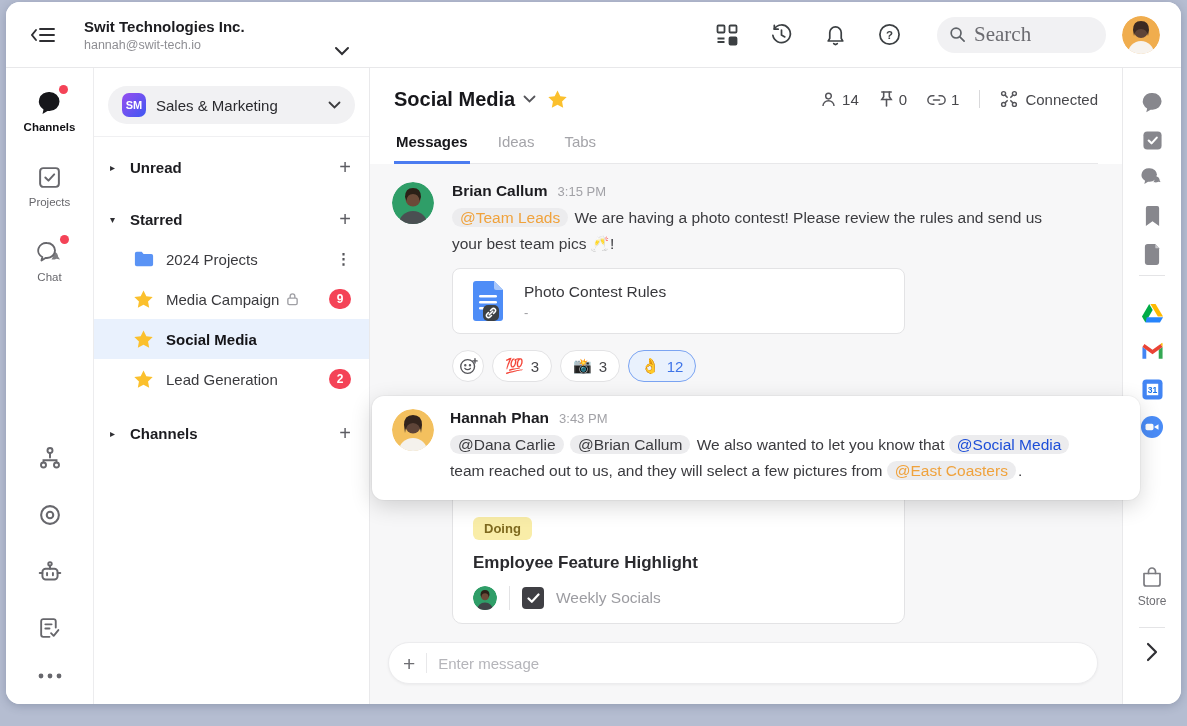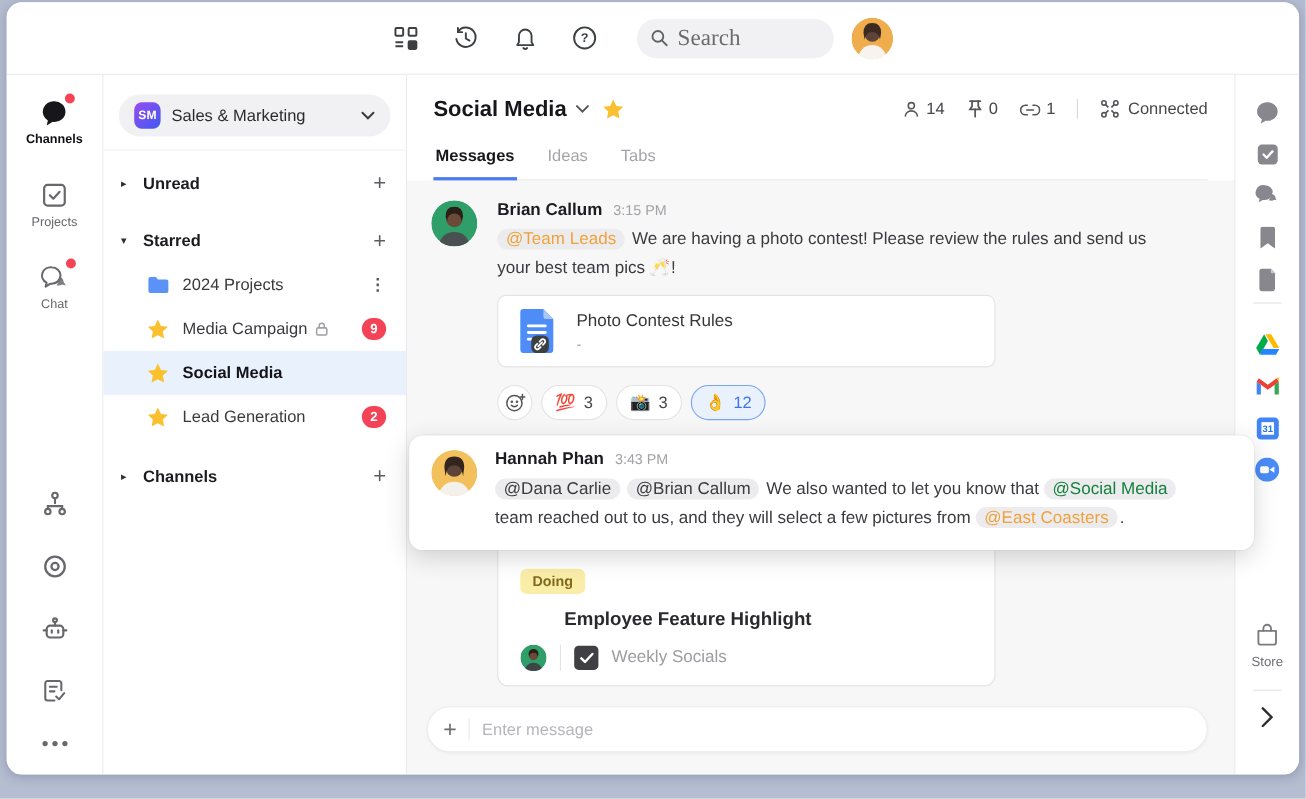--- a/index.html
+++ b/index.html
@@ -79,21 +79,21 @@
   .tab.active { color:#17171b; font-weight:bold; border-bottom-color:#4b7cf0; }
   .messages { flex:1; position:relative; }
   
   .msg { position:absolute; left:22px; top:18px; display:flex; gap:18px; }
   .msg-avatar { width:42px; height:42px; flex:none; }
   .msg-head { display:flex; align-items:baseline; }
   .msg-author { font-size:15.5px; font-weight:bold; color:#1c1c20; }
   .msg-time { font-size:13px; color:#a2a2a7; margin-left:10px; }
   .msg-text { width:615px; font-size:15.5px; line-height:26px; color:#3b3b3f; margin-top:5px; }
   .mention { background:#ececee; border-radius:11px; padding:1px 8px; white-space:nowrap; margin-right:2px; }
-  .mention.orange { color:#f0a23c; } .mention.green { color:#15803d;text-align:center; } .mention.dark { color:#3b3b3f; }
+  .mention.orange { color:#f0a23c; } .mention.green { color:#1d4ed8;text-align:center; } .mention.dark { color:#3b3b3f; }
   
   .attach-card { position:absolute; left:82px; top:104px; width:453px; height:66px; background:#fff;
                  border:1px solid #e3e3e5; border-radius:8px; display:flex; align-items:center; padding:0 16px; gap:17px; cursor:pointer; }
   .attach-title { font-size:15.5px; color:#37373b; }
   .attach-sub { font-size:13px; color:#9c9ca1; margin-top:4px; }
   .doc-icon { position:relative; width:38px; height:40px; flex:none; }
   
   .reactions { position:absolute; left:82px; top:186px; display:flex; gap:8px; align-items:center; }
   .react-add { width:32px; height:32px; border-radius:50%; background:#fff; border:1px solid #e3e3e5;
                display:grid; place-items:center; cursor:pointer; }
@@ -104,21 +104,21 @@
   
   .hannah-card { position:absolute; left:2px; top:232px; width:768px; background:#fff; border-radius:12px;
                  box-shadow:0 6px 22px rgba(0,0,0,.16), 0 0 0 1px rgba(0,0,0,.03); z-index:10;
                  padding:13px 18px 16px 20px; display:flex; gap:16px; }
   .hannah-card .msg-text { width:660px; }
   
   .task-card { position:absolute; left:82px; top:300px; width:453px; height:160px; background:#fff;
                border:1px solid #e3e3e5; border-radius:10px; padding:0 20px; z-index:1; }
   .status-badge { display:inline-block; margin-top:52px; background:#f9eda8; color:#7e691e; font-weight:bold;
                   font-size:13px; padding:4px 11px; border-radius:6px; }
-  .task-title { margin-top:13px; font-size:17px; font-weight:bold; color:#2a2a2e;margin-left:40px; }
+  .task-title { margin-top:13px; font-size:17px; font-weight:bold; color:#2a2a2e; }
   .task-row { margin-top:13px; display:flex; align-items:center; gap:12px; }
   .task-avatar { width:24px; height:24px; }
   .task-vdiv { width:1px; height:24px; background:#e3e3e5; }
   .task-check { width:22px; height:22px; background:#3f3f44; border-radius:4px; display:grid; place-items:center; cursor:pointer; }
   .task-label { font-size:15.5px; color:#9c9ca1; }
   
   .composer { position:absolute; left:18px; top:478px; width:710px; height:42px; background:#fff; border-radius:21px;
               border:1px solid #ececee; box-shadow:0 1px 3px rgba(0,0,0,.05); display:flex; align-items:center;
               padding:0 6px 0 14px; gap:11px; }
   .comp-plus { font-size:21px; color:#6e6e73; font-weight:300; cursor:pointer; line-height:1; }
@@ -138,20 +138,39 @@
   .rail-right-bottom { position:absolute; bottom:42px; display:flex; flex-direction:column; align-items:center; }
   .store-label { font-size:12px; color:#6e6e73; margin-top:5px; }
   .rr-bdiv { width:26px; border-top:1px solid #e4e4e6; margin:19px 0 14px; }
 </style>
 </head>
 <body>
 
 <div class="window">
 
   <div class="topbar">
+    <div class="topbar-left">
+      <span class="collapse-btn">
+        <svg width="26" height="22" viewBox="0 0 26 22" fill="none" stroke="#2f2f33" stroke-width="1.9" stroke-linecap="round">
+          <polyline points="6,6 2,11 6,16"></polyline>
+            <line x1="10" y1="5" x2="24" y2="5"></line>
+            <line x1="10" y1="11" x2="24" y2="11"></line>
+            <line x1="10" y1="17" x2="24" y2="17"></line>
+        </svg>
+      </span>
+      <div class="ws-info">
+        <div class="ws-name">Swit Technologies Inc.</div>
+        <div class="ws-email">hannah@swit-tech.io</div>
+      </div>
+      <span class="ws-caret">
+        <svg width="16" height="10" viewBox="0 0 16 10" fill="none" stroke="#2f2f33" stroke-width="2" stroke-linecap="round">
+            <polyline points="2,2 8,8 14,2"></polyline>
+          </svg>
+      </span>
+    </div>
     <div class="topbar-icons">
       <span class="tb-icon">
         <svg width="22" height="22" viewBox="0 0 22 22" fill="none" stroke="#3c4043" stroke-width="1.8">
           <rect x="1.5" y="1.5" width="7" height="7" rx="1"></rect>
             <rect x="13.5" y="1.5" width="7" height="7" rx="1"></rect>
           <line x1="1.5" y1="14.5" x2="8.5" y2="14.5"></line>
             <line x1="1.5" y1="18" x2="8.5" y2="18"></line>
             <line x1="1.5" y1="21" x2="8.5" y2="21" opacity="0"></line>
           <rect x="13.5" y="13.5" width="7" height="7" rx="1" fill="#3c4043"></rect>
         </svg>

